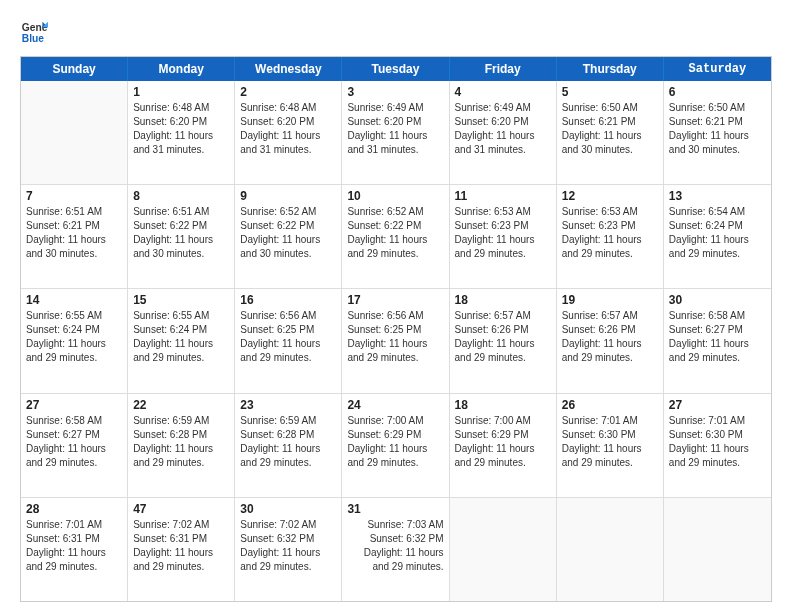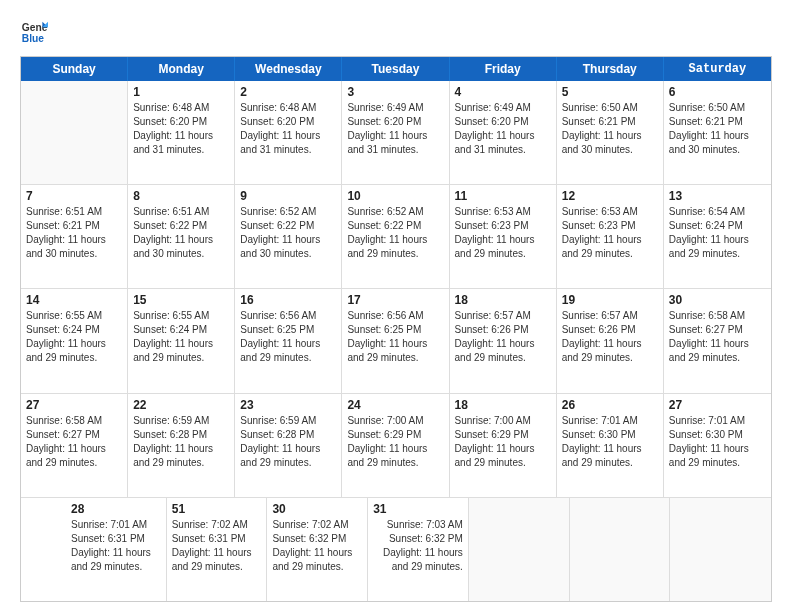--- a/index.html
+++ b/index.html
@@ -75,21 +75,21 @@
       flex: 1;
       display: flex;
       flex-direction: column;
     }
     .cal-row {
       display: grid;
       grid-template-columns: repeat(7, 1fr);
       flex: 1;
       border-bottom: 1px solid #ddd;
     }
-    .cal-row:last-child { border-bottom: none; margin-left: 45px; }
+    .cal-row:last-child { border-bottom: none; }
     .cal-cell {
       border-right: 1px solid #ddd;
       padding: 4px 5px;
       font-size: 9.5px;
       color: #333;
       vertical-align: top;
       min-height: 0;
       overflow: hidden;
     }
     .cal-cell:last-child { border-right: none; }
@@ -342,21 +342,21 @@
         </div>
         <div class="cal-row">
           <div class="cal-cell">
             <div class="day-num">28</div>
             <div class="cell-info" style="white-space: pre-line;">Sunrise: 7:01 AM
 Sunset: 6:31 PM
 Daylight: 11 hours
 and 29 minutes.</div>
           </div>
           <div class="cal-cell">
-            <div class="day-num">51</div>
+            <div class="day-num">47</div>
             <div class="cell-info" style="white-space: pre-line;">Sunrise: 7:02 AM
 Sunset: 6:31 PM
 Daylight: 11 hours
 and 29 minutes.</div>
           </div>
           <div class="cal-cell">
             <div class="day-num">30</div>
             <div class="cell-info" style="white-space: pre-line;">Sunrise: 7:02 AM
 Sunset: 6:32 PM
 Daylight: 11 hours

